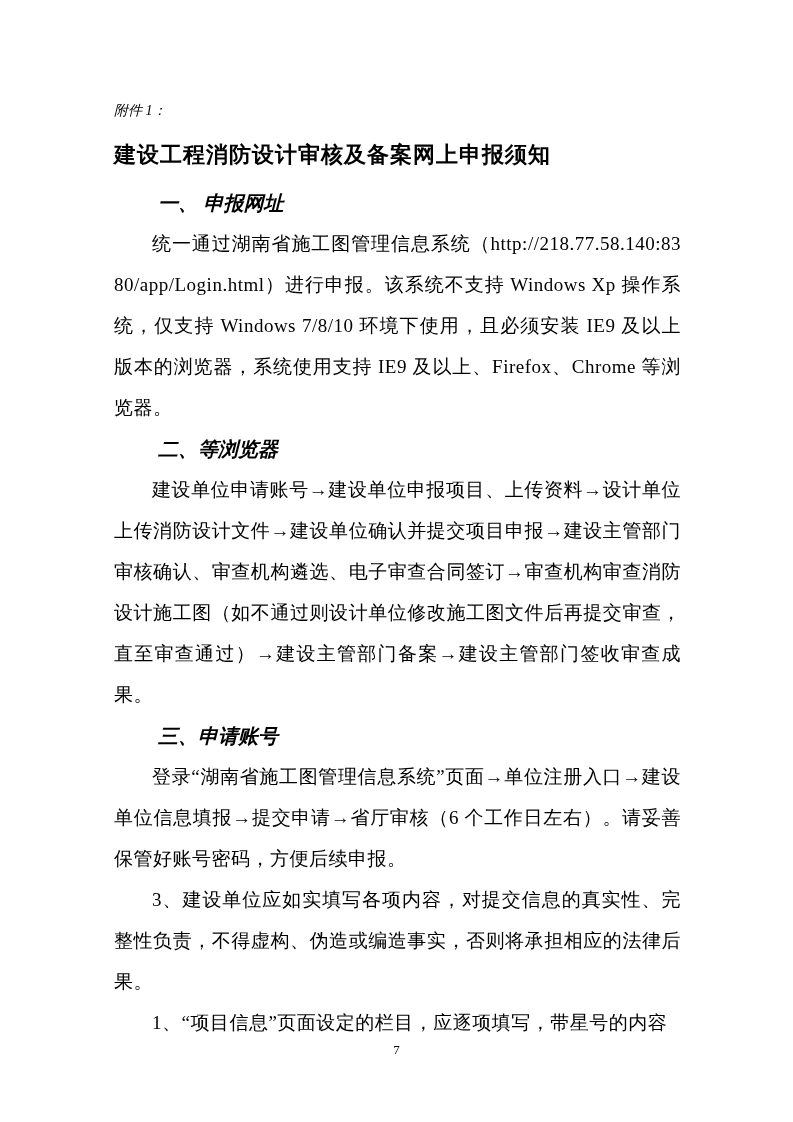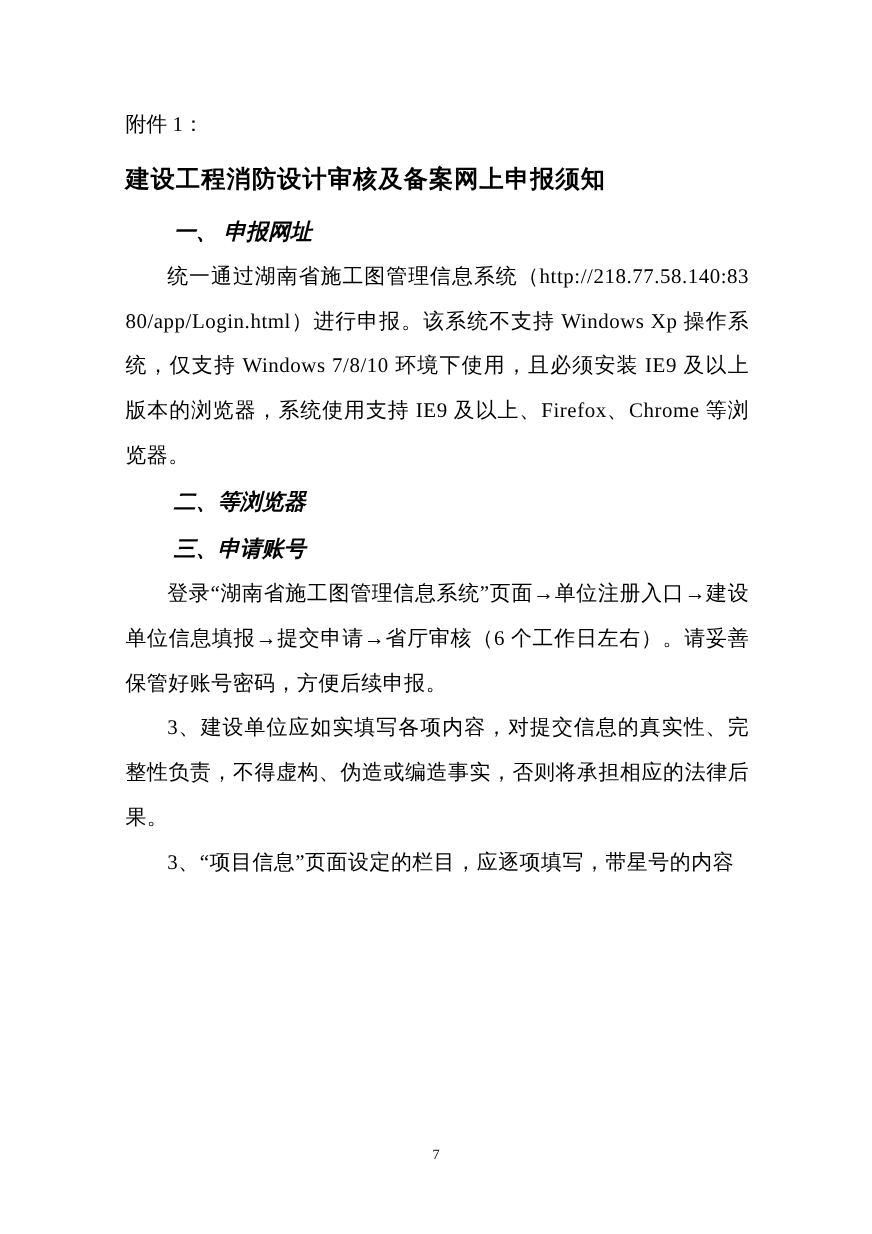--- a/index.html
+++ b/index.html
@@ -13,23 +13,24 @@
     height: 1122px;
     margin: 0 auto;
     background: #ffffff;
     box-sizing: border-box;
     padding: 100px 112px 0 114px;
     color: #000000;
     font-family: "Liberation Serif", serif;
     overflow: hidden;
   }
   .attachment-label {
-    font-size: 19px;
+    font-size: 14px;
     line-height: 1.5;
     margin: 0 0 16px 0;
+    font-style: italic;
   }
   .doc-title {
     font-family: "Liberation Sans", sans-serif;
     font-weight: 700;
     font-size: 22px;
     letter-spacing: 1px;
     margin: 0 0 10px 0;
     line-height: 1.6;
   }
   .section-heading {
@@ -66,22 +67,23 @@
 <div class="page">
 
   <div class="attachment-label">附件 1：</div>
 
   <h1 class="doc-title">建设工程消防设计审核及备案网上申报须知</h1>
 
   <h2 class="section-heading">一、 申报网址</h2>
   <p class="para">统一通过湖南省施工图管理信息系统（http://218.77.58.140:8380/app/Login.html）进行申报。该系统不支持 Windows Xp 操作系统，仅支持 Windows 7/8/10 环境下使用，且必须安装 IE9 及以上版本的浏览器，系统使用支持 IE9 及以上、Firefox、Chrome 等浏览器。</p>
 
   <h2 class="section-heading">二、等浏览器</h2>
+  <p class="para">建设单位申请账号→建设单位申报项目、上传资料→设计单位上传消防设计文件→建设单位确认并提交项目申报→建设主管部门审核确认、审查机构遴选、电子审查合同签订→审查机构审查消防设计施工图（如不通过则设计单位修改施工图文件后再提交审查，直至审查通过）→建设主管部门备案→建设主管部门签收审查成果。</p>
 
   <h2 class="section-heading">三、申请账号</h2>
   <p class="para">登录“湖南省施工图管理信息系统”页面→单位注册入口→建设单位信息填报→提交申请→省厅审核（6 个工作日左右）。请妥善保管好账号密码，方便后续申报。</p>
 
   <p class="para">3、建设单位应如实填写各项内容，对提交信息的真实性、完整性负责，不得虚构、伪造或编造事实，否则将承担相应的法律后果。</p>
-  <p class="para">3、“项目信息”页面设定的栏目，应逐项填写，带星号的内容</p>
+  <p class="para">1、“项目信息”页面设定的栏目，应逐项填写，带星号的内容</p>
 
   <div class="page-number">7</div>
 
 </div>
 
 </body></html>

